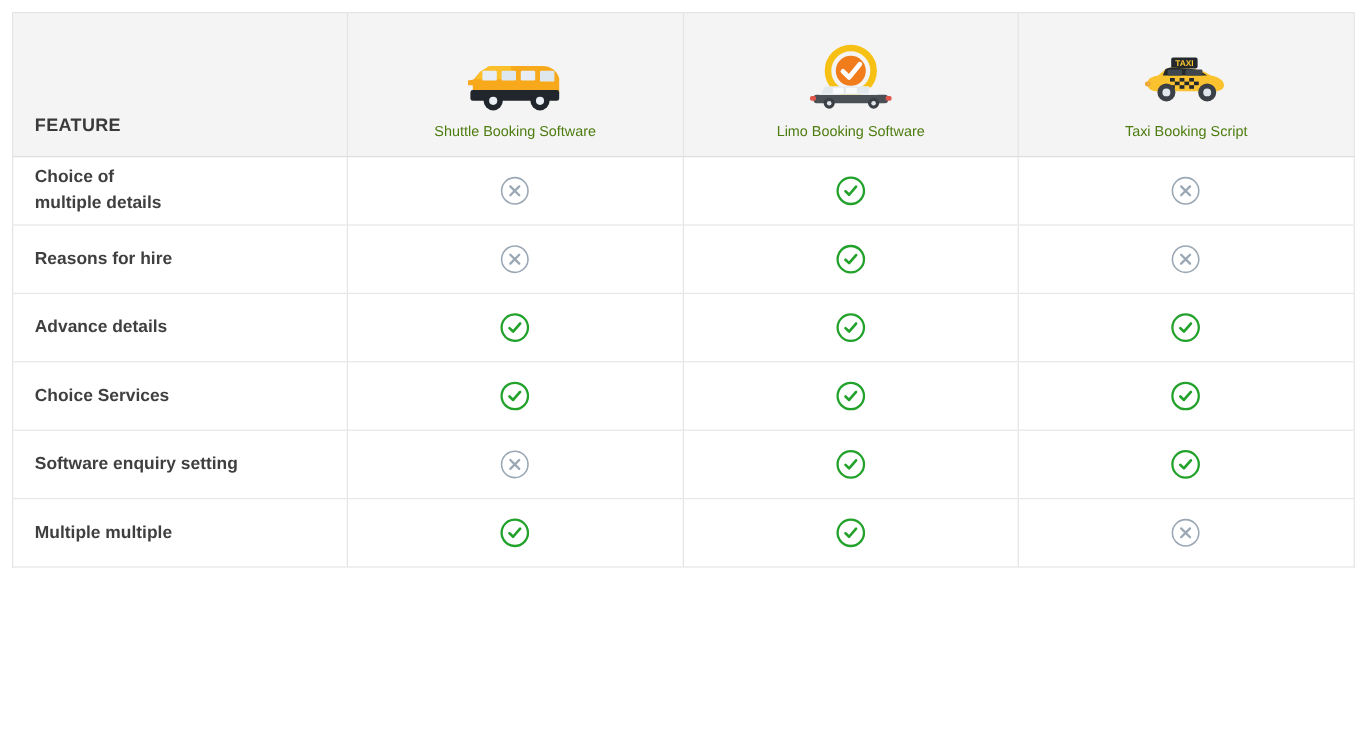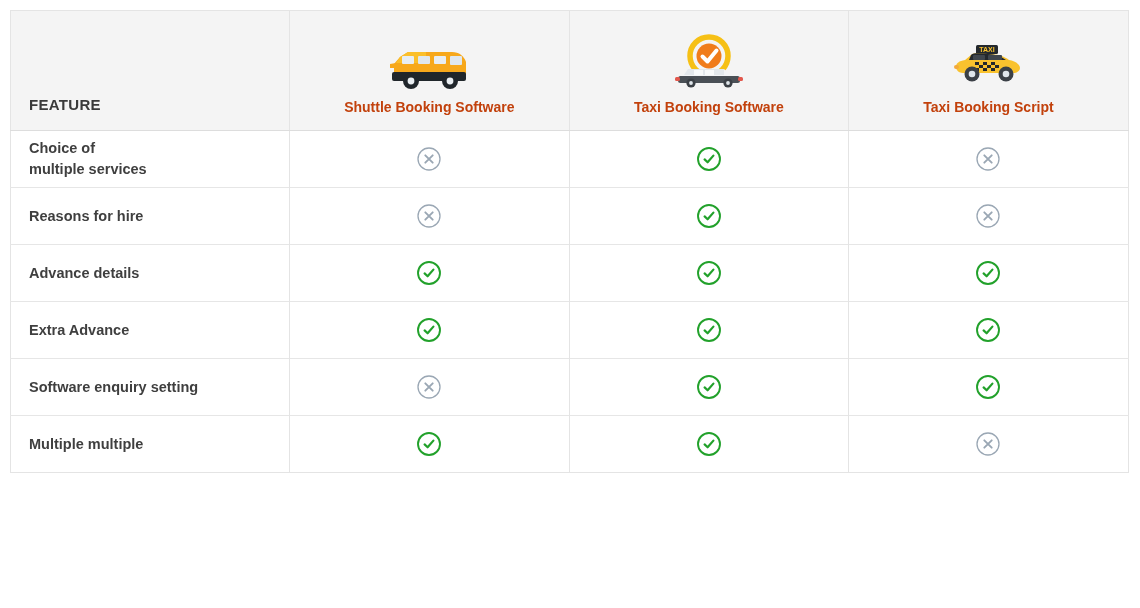--- a/index.html
+++ b/index.html
@@ -64,23 +64,23 @@
     padding: 0 6px 14px 6px;
   }
   .prod-icon-wrap {
     height: 58px;
     display: flex;
     align-items: flex-end;
     justify-content: center;
     margin-bottom: 8px;
   }
   .prod-head-label {
-    font-size: 14px;
-    font-weight: bold;
-    color: #c2410c;
+    font-size: 12px;
+    font-weight: normal;
+    color: #4d7c0f;
     line-height: 1.2;
   }
 
   
   tbody tr {
     height: 57px;
   }
   tbody td {
     border-top: 1px solid #e6e6e6;
     border-right: 1px solid #e4e4e4;
@@ -165,21 +165,21 @@
               <rect x="28" y="37" width="9" height="5" fill="#f8fafb"></rect>
               <rect x="39" y="37" width="9" height="5" fill="#f8fafb"></rect>
               <rect x="9" y="44" width="5" height="4" rx="1.5" fill="#e2574c"></rect>
               <rect x="72" y="44" width="5" height="4" rx="1.5" fill="#e2574c"></rect>
               <circle cx="25" cy="50" r="4.6" fill="#3b4046"></circle>
               <circle cx="25" cy="50" r="1.9" fill="#dfe5ea"></circle>
               <circle cx="62" cy="50" r="4.6" fill="#3b4046"></circle>
               <circle cx="62" cy="50" r="1.9" fill="#dfe5ea"></circle>
             </svg>
           </div>
-          <div class="prod-head-label">Taxi Booking Software</div>
+          <div class="prod-head-label">Limo Booking Software</div>
         </th>
 
         <th class="prod-head">
           <div class="prod-icon-wrap">
             <svg class="icon-svg" width="86" height="50" viewBox="0 0 86 50">
               <rect x="31" y="4" width="22" height="9" rx="1.5" fill="#23282d"></rect>
               <text x="42" y="11.3" font-family="Liberation Sans, sans-serif" font-size="7" font-weight="bold" fill="#f9c22e" text-anchor="middle">TAXI</text>
               <path d="M18 32 C14 32 11 29 11 26 C11 22 14 20 20 19 L26 14 C30 11 36 13 43 13 C52 13 59 15 64 19 C70 20 75 23 75 27 C75 30 72 32 68 32 Z" fill="#f9c22e"></path>
               <path d="M26 14 C30 11 36 13 43 13 C50 13 56 15 61 19 L24 19 Z" fill="#23282d"></path>
               <rect x="28" y="14" width="12" height="5" rx="1" fill="#3f464d"></rect>
@@ -204,21 +204,21 @@
           </div>
           <div class="prod-head-label">Taxi Booking Script</div>
         </th>
       </tr>
     </thead>
 
     <tbody id="table-body">
         <tr>
           <td class="feature-cell">
             <div>Choice of</div>
-            <div>multiple services</div>
+            <div>multiple details</div>
           </td>
           <td class="status-cell"><span class="mark"><svg width="26" height="26" viewBox="0 0 26 26">
                 <circle cx="13" cy="13" r="11" fill="none" stroke="#9aa7b4" stroke-width="1.3"></circle>
                 <path d="M9.3 9.3 L16.7 16.7 M16.7 9.3 L9.3 16.7" fill="none" stroke="#9aa7b4" stroke-width="1.9" stroke-linecap="round"></path>
               </svg></span></td>
           <td class="status-cell"><span class="mark"><svg width="26" height="26" viewBox="0 0 26 26">
                 <circle cx="13" cy="13" r="11" fill="none" stroke="#22a12b" stroke-width="1.9"></circle>
                 <path d="M8.6 13.4 L11.6 16.3 L17.4 9.6" fill="none" stroke="#22a12b" stroke-width="2.2" stroke-linecap="round" stroke-linejoin="round"></path>
               </svg></span></td>
           <td class="status-cell"><span class="mark"><svg width="26" height="26" viewBox="0 0 26 26">
@@ -255,21 +255,21 @@
                 <circle cx="13" cy="13" r="11" fill="none" stroke="#22a12b" stroke-width="1.9"></circle>
                 <path d="M8.6 13.4 L11.6 16.3 L17.4 9.6" fill="none" stroke="#22a12b" stroke-width="2.2" stroke-linecap="round" stroke-linejoin="round"></path>
               </svg></span></td>
           <td class="status-cell"><span class="mark"><svg width="26" height="26" viewBox="0 0 26 26">
                 <circle cx="13" cy="13" r="11" fill="none" stroke="#22a12b" stroke-width="1.9"></circle>
                 <path d="M8.6 13.4 L11.6 16.3 L17.4 9.6" fill="none" stroke="#22a12b" stroke-width="2.2" stroke-linecap="round" stroke-linejoin="round"></path>
               </svg></span></td>
         </tr>
         <tr>
           <td class="feature-cell">
-            <div>Extra Advance</div>
+            <div>Choice Services</div>
           </td>
           <td class="status-cell"><span class="mark"><svg width="26" height="26" viewBox="0 0 26 26">
                 <circle cx="13" cy="13" r="11" fill="none" stroke="#22a12b" stroke-width="1.9"></circle>
                 <path d="M8.6 13.4 L11.6 16.3 L17.4 9.6" fill="none" stroke="#22a12b" stroke-width="2.2" stroke-linecap="round" stroke-linejoin="round"></path>
               </svg></span></td>
           <td class="status-cell"><span class="mark"><svg width="26" height="26" viewBox="0 0 26 26">
                 <circle cx="13" cy="13" r="11" fill="none" stroke="#22a12b" stroke-width="1.9"></circle>
                 <path d="M8.6 13.4 L11.6 16.3 L17.4 9.6" fill="none" stroke="#22a12b" stroke-width="2.2" stroke-linecap="round" stroke-linejoin="round"></path>
               </svg></span></td>
           <td class="status-cell"><span class="mark"><svg width="26" height="26" viewBox="0 0 26 26">

